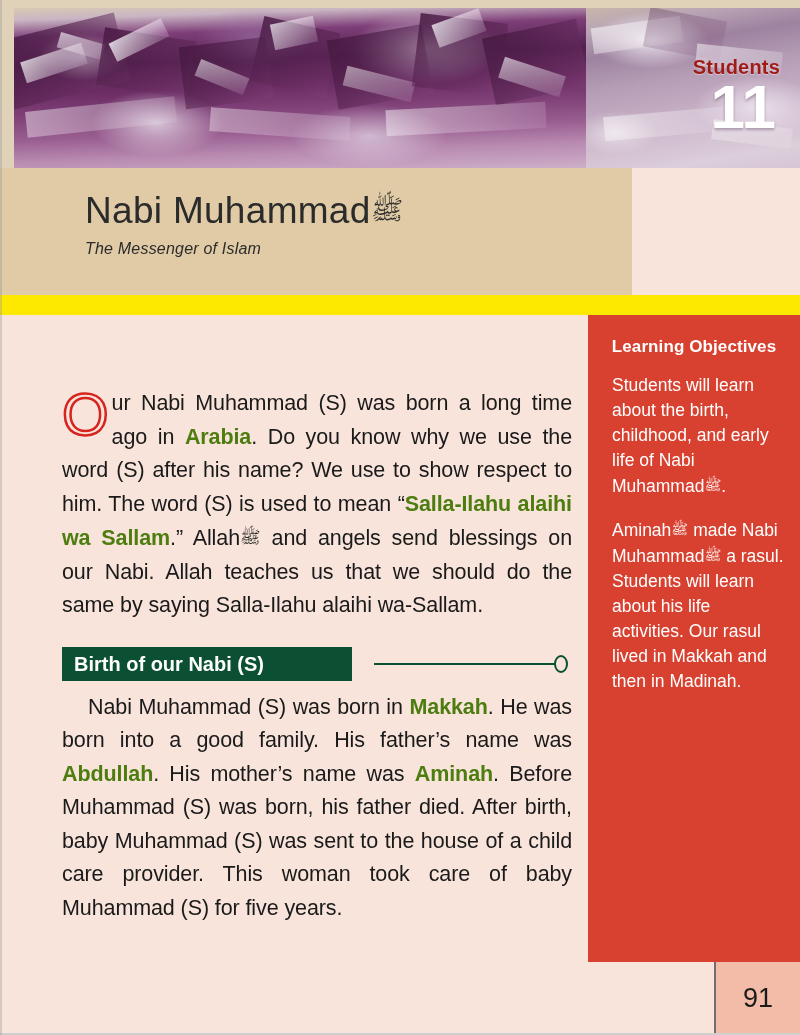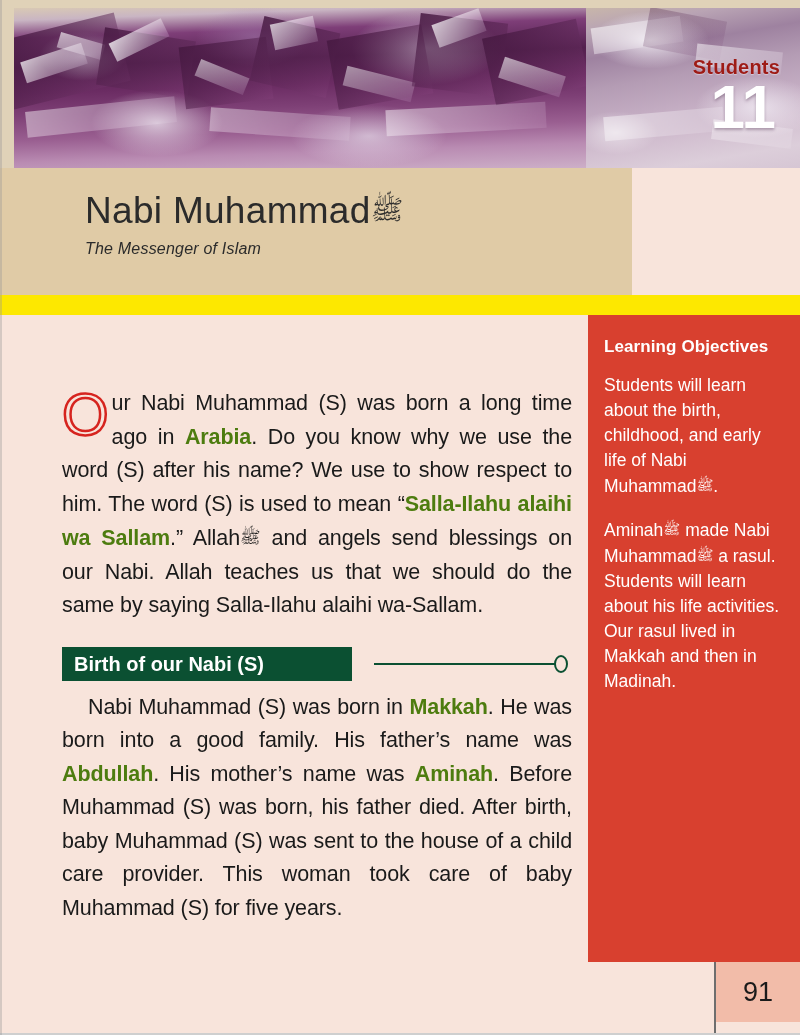--- a/index.html
+++ b/index.html
@@ -212,21 +212,21 @@
     left: 588px; top: 315px;
     width: 212px; height: 647px;
     background: #D8402F;
     color: #FFFFFF;
     box-sizing: border-box;
     padding: 22px 16px 14px 16px;
   }
   .sidebar-title {
     font-size: 17px;
     font-weight: bold;
-    text-align: left;
+    text-align: center;
     margin: 0 0 16px 0;
     letter-spacing: 0.1px;
   }
   .sidebar ul {
     list-style: none;
     margin: 0 0 16px 0;
     padding: 0;
   }
   .sidebar li {
     position: relative;
@@ -238,32 +238,32 @@
   .sidebar li::before {
     content: "\2022";
     position: absolute;
     left: 3px; top: -1px;
     font-size: 17px;
     color: #FFFFFF;
   }
   .sidebar p {
     font-size: 17.5px;
     line-height: 25px;
-    margin: 0 0 18px 0;
+    margin: 0 0 18px 8px;
   }
   .sidebar .sym {
     font-size: 14px;
     vertical-align: 2px;
   }
 
   
   .page-number-box {
     position: absolute;
     left: 716px; top: 962px;
-    width: 84px; height: 60px;
+    width: 84px; height: 73px;
     background: #F2BCA9;
     color: #1A1A1A;
     font-size: 27px;
     display: flex;
     align-items: center;
     justify-content: center;
   }
   .page-number-rule {
     position: absolute;
     left: 714px; top: 962px;

